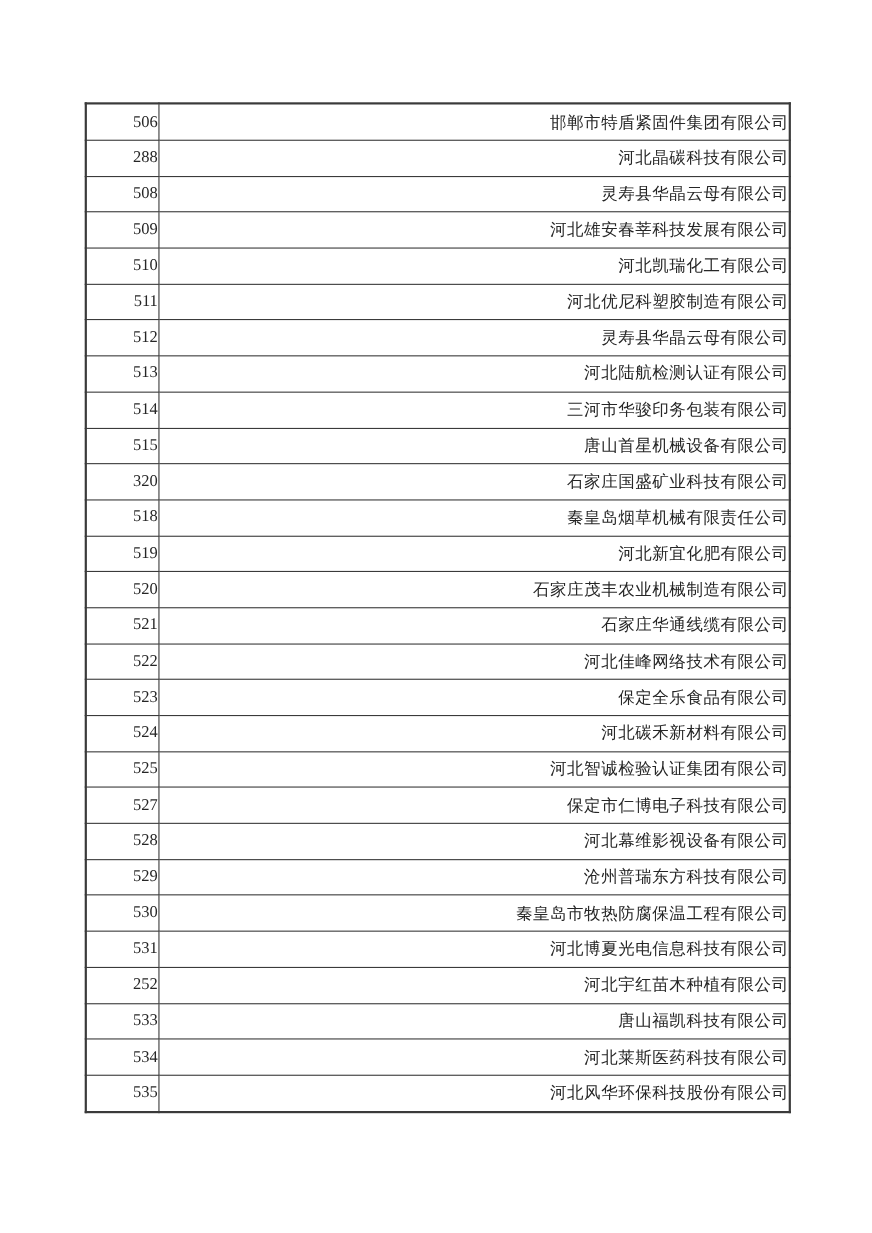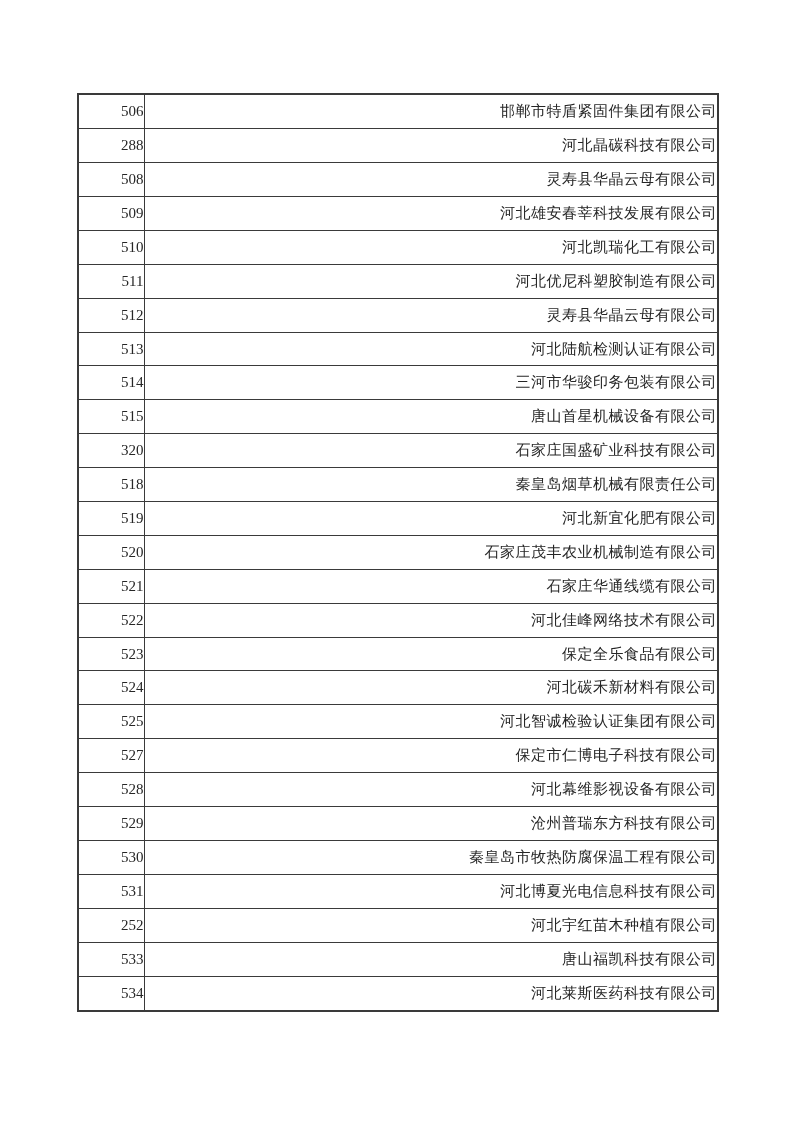--- a/index.html
+++ b/index.html
@@ -153,15 +153,19 @@
         <td>河北宇红苗木种植有限公司</td>
       </tr>
       <tr>
         <td class="num">533</td>
         <td>唐山福凯科技有限公司</td>
       </tr>
       <tr>
         <td class="num">534</td>
         <td>河北莱斯医药科技有限公司</td>
       </tr>
+      <tr>
+        <td class="num">535</td>
+        <td>河北风华环保科技股份有限公司</td>
+      </tr>
     </tbody>
   </table>
 </div>
 
 </body></html>

